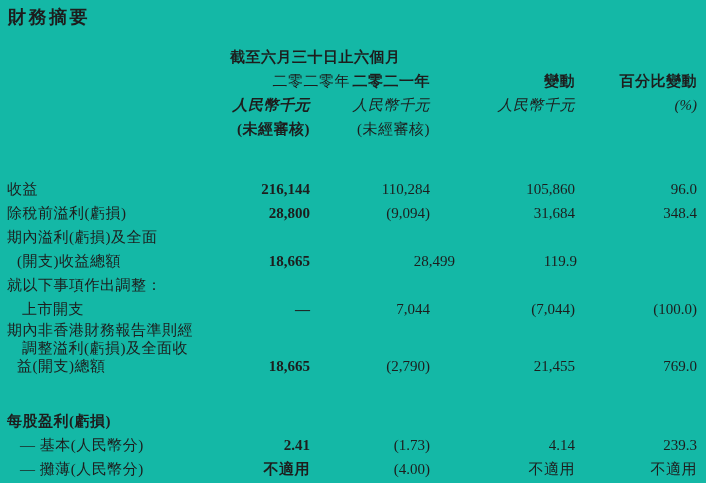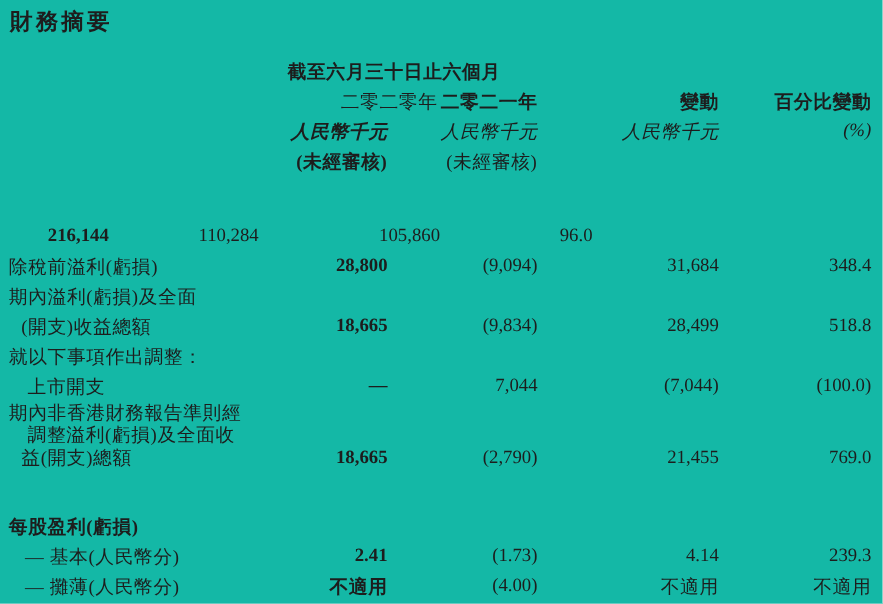--- a/index.html
+++ b/index.html
@@ -72,20 +72,21 @@
       <div class="cell label"></div>
       <div class="cell c1 num b cjk">(未經審核)</div>
       <div class="cell c2 num cjk">(未經審核)</div>
       <div class="cell c3"></div>
       <div class="cell c4"></div>
     </div>
 
     <div class="sp36"></div>
 
     <div class="trow h24">
+      <div class="cell label">收益</div>
       <div class="cell c1 num b">216,144</div>
       <div class="cell c2 num">110,284</div>
       <div class="cell c3 num">105,860</div>
       <div class="cell c4 num">96.0</div>
     </div>
 
     <div class="trow h24">
       <div class="cell label">除稅前溢利(虧損)</div>
       <div class="cell c1 num b">28,800</div>
       <div class="cell c2 num">(9,094)</div>
@@ -97,23 +98,22 @@
       <div class="cell label">期內溢利(虧損)及全面</div>
       <div class="cell c1 num"></div>
       <div class="cell c2 num"></div>
       <div class="cell c3 num"></div>
       <div class="cell c4 num"></div>
     </div>
 
     <div class="trow h24">
       <div class="cell label indent-p">(開支)收益總額</div>
       <div class="cell c1 num b">18,665</div>
-      <div class="cell c2 num">(9,834)</div>
       <div class="cell c3 num">28,499</div>
-      <div class="cell c4 num">518.8</div>
+      <div class="cell c4 num">119.9</div>
     </div>
 
     <div class="trow h24">
       <div class="cell label">就以下事項作出調整：</div>
       <div class="cell c1 num"></div>
       <div class="cell c2 num"></div>
       <div class="cell c3 num"></div>
       <div class="cell c4 num"></div>
     </div>
 

